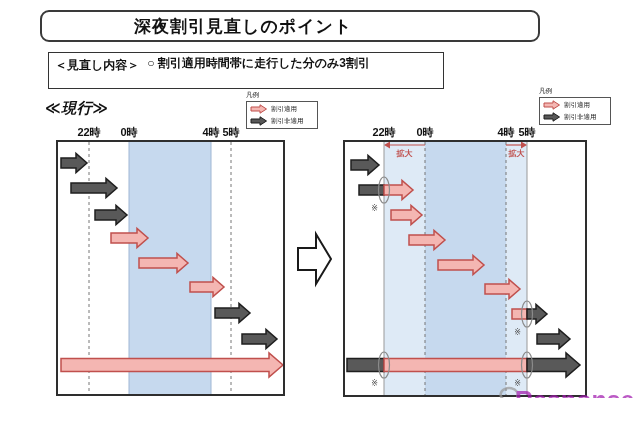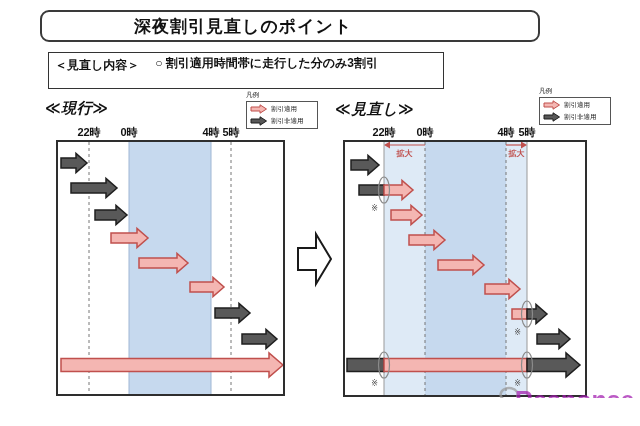--- a/index.html
+++ b/index.html
@@ -17,21 +17,21 @@
   .title-box .title-text{
     padding-left:92px;font-size:17px;font-weight:bold;letter-spacing:1px;
   }
   
   .review-box{
     position:absolute;left:48px;top:52px;width:396px;height:37px;
     border:1.5px solid #333;background:#fff;box-sizing:border-box;
     display:flex;align-items:flex-start;padding:3px 6px;
   }
   .review-label{font-size:12px;font-weight:bold;white-space:nowrap;padding-top:1px;}
-  .review-bullets{display:flex;margin-left:16px;}
+  .review-bullets{display:flex;margin-left:8px;}
   .review-bullets div{font-size:12px;font-weight:bold;line-height:15px;white-space:nowrap;}
   
   .chart-heading{position:absolute;font-size:15px;font-weight:bold;letter-spacing:.5px;font-style:italic;}
   .heading-current{left:45px;top:99px;}
   .heading-revised{left:335px;top:100px;}
   
   .legend{position:absolute;width:72px;}
   .legend-current{left:246px;top:91px;}
   .legend-revised{left:539px;top:87px;}
   .legend-title{font-size:6.5px;color:#111;margin-bottom:1px;}
@@ -66,21 +66,20 @@
   </div>
 
   <div class="review-box">
     <span class="review-label">＜見直し内容＞</span>
     <div class="review-bullets">
       <div>○ 割引適用時間帯に走行した分のみ3割引</div>
     </div>
   </div>
 
   <div class="chart-heading heading-current">≪現行≫</div>
-  <div class="chart-heading heading-revised">≪見直し≫</div>
 
   <div class="legend legend-current">
     <div class="legend-title">凡例</div>
     <div class="legend-frame">
         <div class="legend-row">
           <svg width="18" height="10">
             <polygon points="1,3 10,3 10,0.8 16.5,5 10,9.2 10,7 1,7" fill="#F4B6B2" stroke="#C0504D" stroke-width="1"></polygon>
           </svg>
           <span>割引適用</span>
         </div>

